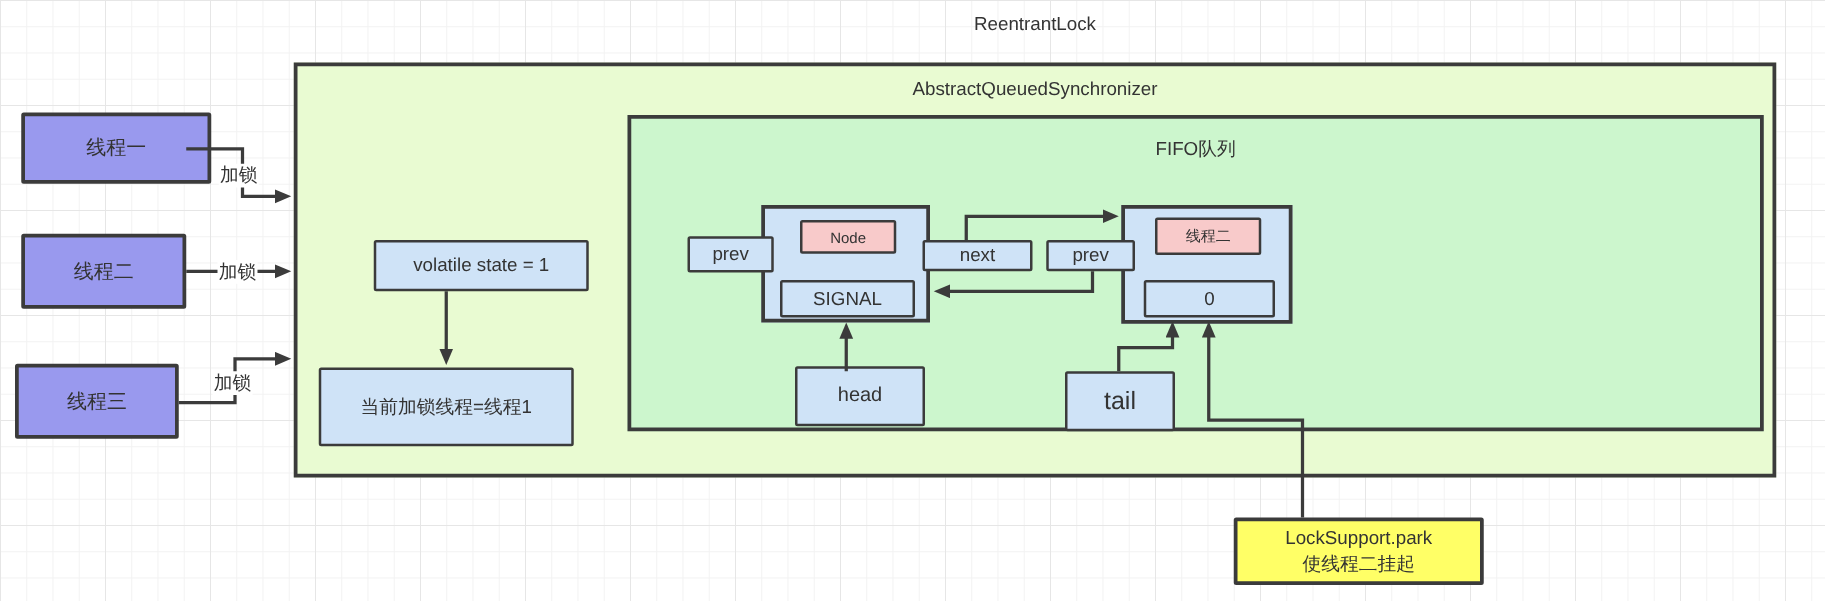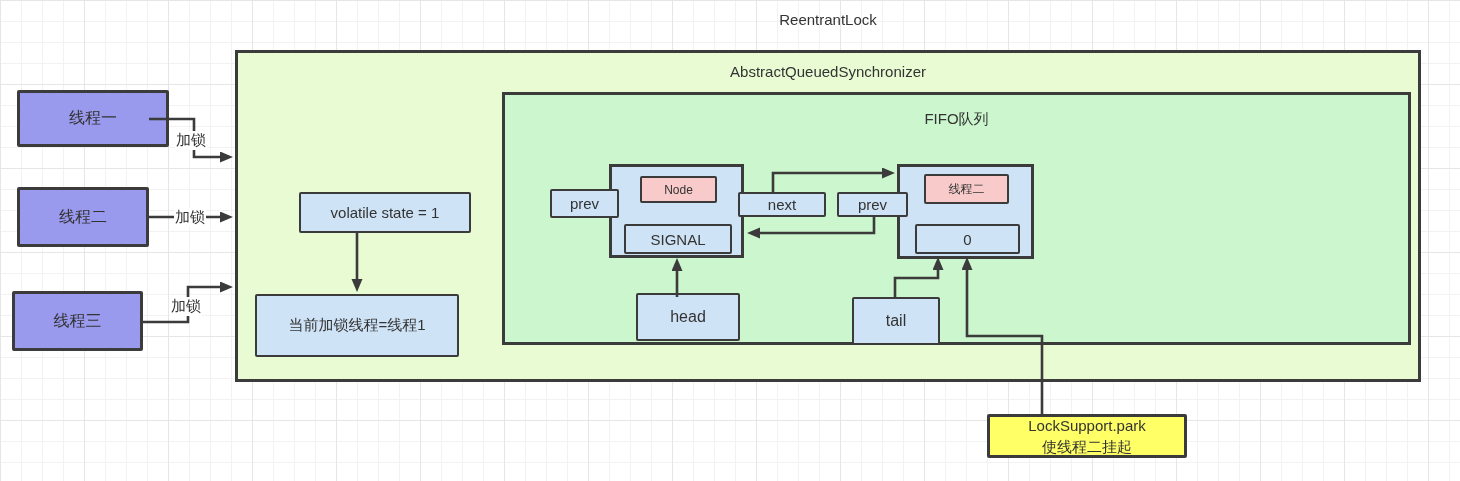--- a/index.html
+++ b/index.html
@@ -63,23 +63,23 @@
   <div class="abs box blue z3" style="left:624px;top:224px;width:108px;height:30px;">SIGNAL</div>
   <div class="abs box blue z3" style="left:550px;top:189px;width:69px;height:29px;">prev</div>
   <div class="abs box blue z3" style="left:738px;top:192px;width:88px;height:25px;">next</div>
 
   <div class="abs node-container z2" style="left:897px;top:164px;width:137px;height:95px;"></div>
   <div class="abs box pink z3" style="left:924px;top:174px;width:85px;height:30px;">线程二</div>
   <div class="abs box blue z3" style="left:915px;top:224px;width:105px;height:30px;">0</div>
   <div class="abs box blue z3" style="left:837px;top:192px;width:71px;height:25px;">prev</div>
 
   <div class="abs box blue z2" style="left:636px;top:293px;width:104px;height:48px;font-size:16px;">head</div>
-  <div class="abs box blue z2" style="left:852px;top:297px;width:88px;height:48px;font-size:16px;">tail</div>
+  <div class="abs box blue z2" style="left:852px;top:297px;width:88px;height:48px;font-size:20px;">tail</div>
 
-  <div class="abs box yellow z3" style="left:987px;top:414px;width:200px;height:44px;">
+  <div class="abs box yellow z3" style="left:987px;top:414px;width:200px;height:54px;">
     <div>LockSupport.park</div>
     <div>使线程二挂起</div>
   </div>
 
   <svg class="wires z2" width="1460" height="481" viewBox="0 0 1460 481">
     <defs>
       <marker id="arr" markerUnits="userSpaceOnUse" markerWidth="14" markerHeight="12" refX="1" refY="5.5" orient="auto">
         <polygon points="0 0, 13 5.5, 0 11" fill="#3b3b3b"></polygon>
       </marker>
     </defs>

